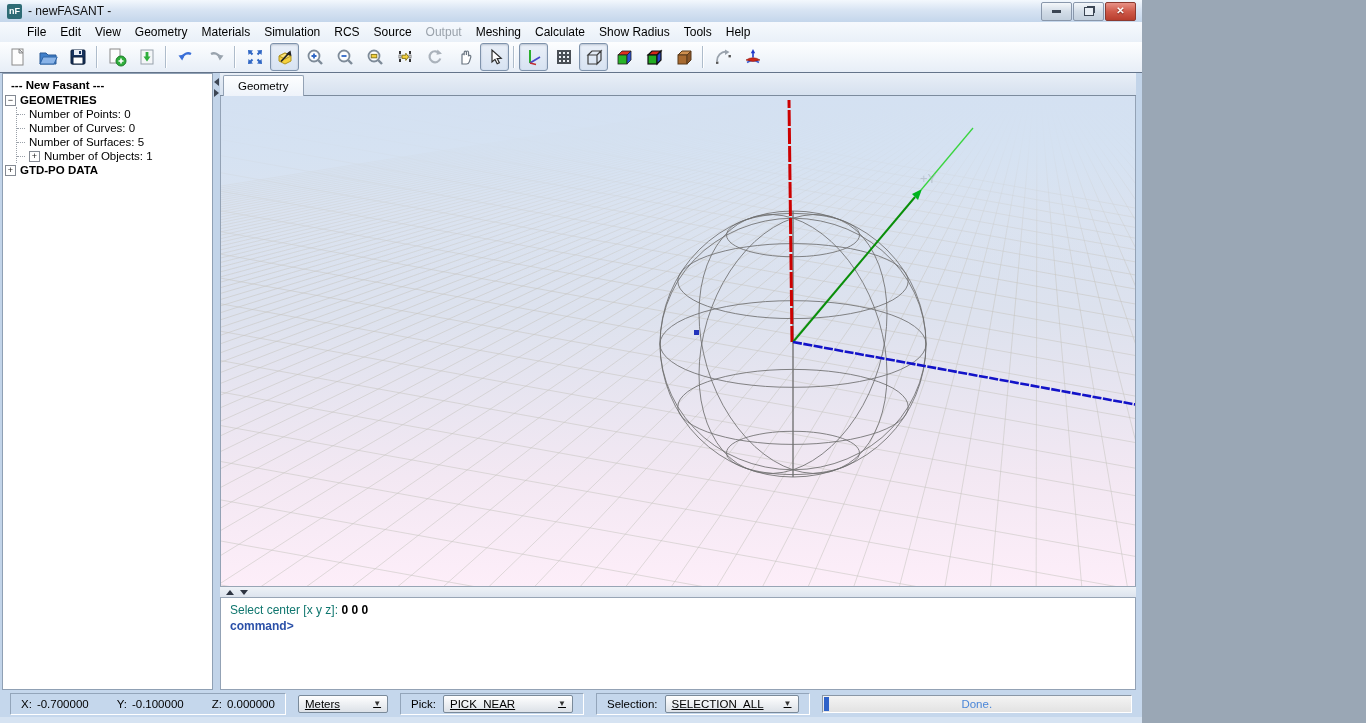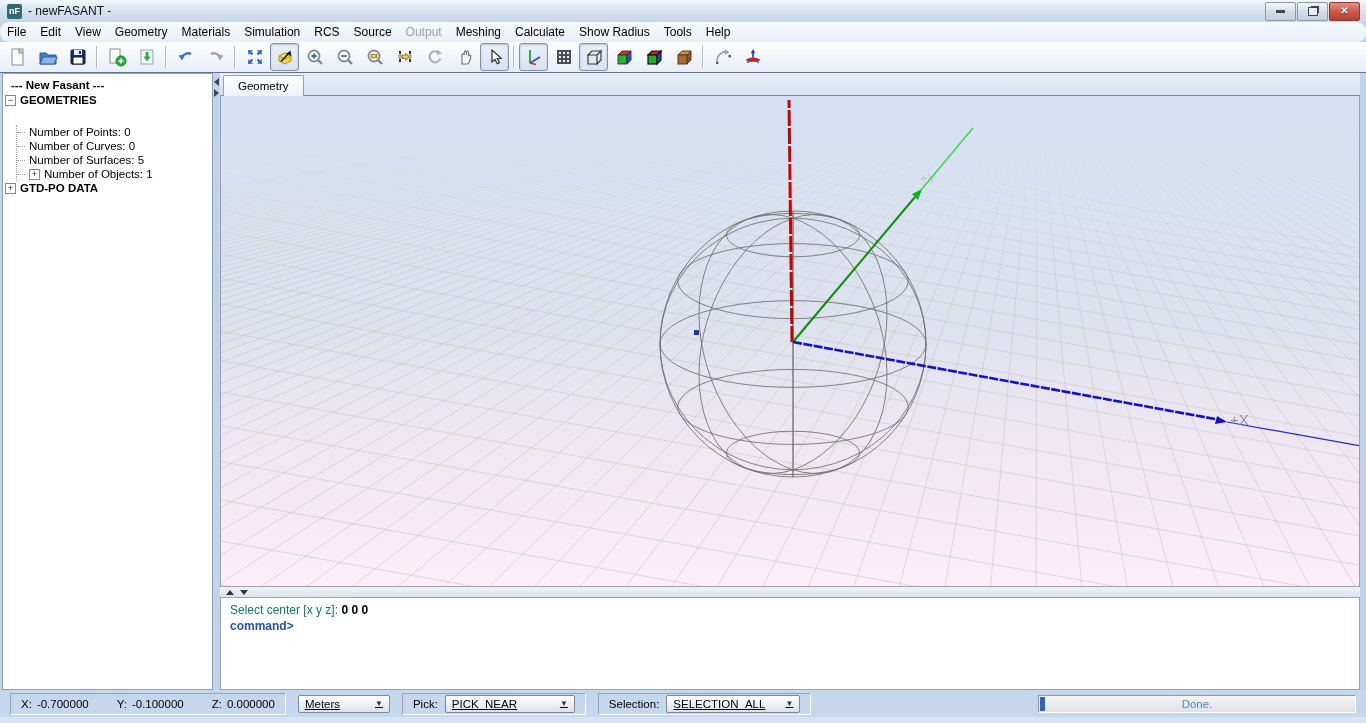--- a/index.html
+++ b/index.html
@@ -1,54 +1,54 @@
 <!DOCTYPE html>
 <html><head>
 <meta charset="utf-8">
 <style>
   html,body{margin:0;padding:0;background:#9aa7b5;}
-  .window{width:1366px;height:723px;position:relative;overflow:hidden;
+  .window{width:1142px;height:723px;position:relative;overflow:hidden;
     font-family:"Liberation Sans",sans-serif;background:#c2d4e9;
     display:flex;flex-direction:column;}
   
   .titlebar{height:22px;flex:0 0 22px;display:flex;align-items:center;padding:0 4px;
     background:linear-gradient(#f3f8fd,#d8e4f3 45%,#c4d6eb);}
   .app-icon{width:15px;height:15px;margin:0 6px 0 3px;background:#2e6b75;color:#fff;
     font-size:9px;font-weight:bold;display:flex;align-items:center;justify-content:center;border-radius:2px;}
   .title-text{font-size:12px;color:#111;}
   .winbtns{margin-left:auto;display:flex;gap:1px;padding-right:2px;}
   .wbtn{width:29px;height:17px;border:1px solid #8997ab;border-radius:2px;
     background:linear-gradient(#f4f7fa,#d3dde8 50%,#c2cfdd);display:flex;align-items:center;justify-content:center;}
   .wbtn.close{background:linear-gradient(#e89186,#cf5a4a 50%,#b83e2e);border-color:#8c3a30;}
   .glyph-min{width:9px;height:3px;background:#3c4654;}
   .glyph-restore{width:8px;height:7px;border:1px solid #3c4654;background:#e8eef5;box-shadow:2px -2px 0 -1px #3c4654;}
   .glyph-close{color:#fff;font-size:10px;font-weight:bold;line-height:10px;text-shadow:0 1px 1px #70251c;}
   
-  .menubar{height:20px;flex:0 0 20px;display:flex;align-items:center;padding-left:0;
-    background:linear-gradient(#f6f9fd,#e9f0f8);border-radius:9px;}
+  .menubar{height:20px;flex:0 0 20px;display:flex;align-items:center;padding-left:20px;
+    background:linear-gradient(#f6f9fd,#e9f0f8);}
   .menu-item{font-size:12px;color:#000;padding:2px 7px;cursor:default;}
   .menu-item.disabled{color:#9aa2ab;}
   
   .toolbar{height:30px;flex:0 0 30px;display:flex;align-items:center;padding:0 3px;gap:1px;
     background:linear-gradient(#fdfeff,#e7eef7);border-bottom:1px solid #64748a;}
   .tbtn{width:27px;height:26px;display:flex;align-items:center;justify-content:center;
     border:1px solid transparent;border-radius:3px;}
   .tbtn.pressed{border-color:#7f93ac;background:linear-gradient(#eaf0f8,#d7e3f2);box-shadow:inset 0 1px 2px rgba(40,60,90,.25);}
   .tsep{width:1px;height:22px;background:#aebccb;border-right:1px solid #fff;margin:0 3px;}
   
   .main{flex:1;display:flex;min-height:0;padding:0 6px 0 2px;}
   .treepanel{width:205px;flex:0 0 205px;background:#fff;border:1px solid #8fa0b4;
     font-size:11.5px;color:#000;padding:4px 2px;overflow:hidden;}
   .tree-root{font-weight:bold;padding:1px 0 2px 6px;}
   .tree-node{display:flex;align-items:center;gap:4px;padding:1px 0;}
   .tree-node .lbl{white-space:nowrap;}
   .tree-node.bold .lbl{font-weight:bold;}
   .expander{width:9px;height:9px;border:1px solid #848a93;background:#fff;flex:0 0 9px;
     display:flex;align-items:center;justify-content:center;font-size:9px;line-height:7px;color:#222;}
-  .children{margin-left:11px;border-left:1px dotted #9aa0a8;margin-top:18px;}
+  .children{margin-left:11px;border-left:1px dotted #9aa0a8;}
   .tick{width:8px;border-top:1px dotted #9aa0a8;flex:0 0 8px;}
   .vsplit{width:7px;flex:0 0 7px;display:flex;flex-direction:column;align-items:center;padding-top:5px;gap:3px;}
   .tri-left{width:0;height:0;border-top:4px solid transparent;border-bottom:4px solid transparent;border-right:5px solid #3d4654;}
   .tri-right{width:0;height:0;border-top:4px solid transparent;border-bottom:4px solid transparent;border-left:5px solid #3d4654;}
   .rightcol{flex:1;display:flex;flex-direction:column;min-width:0;}
   
   .tabbar{height:22px;flex:0 0 22px;display:flex;align-items:flex-end;padding-left:3px;
     background:linear-gradient(#e9eff7,#d6e1ef);border-bottom:1px solid #7c8b9d;}
   .tab{height:20px;padding:0 14px;font-size:11.5px;display:flex;align-items:center;position:relative;top:1px;
     background:linear-gradient(#fdfeff,#eef3fa);border:1px solid #93a2b5;border-bottom:none;border-radius:2px 2px 0 0;}

